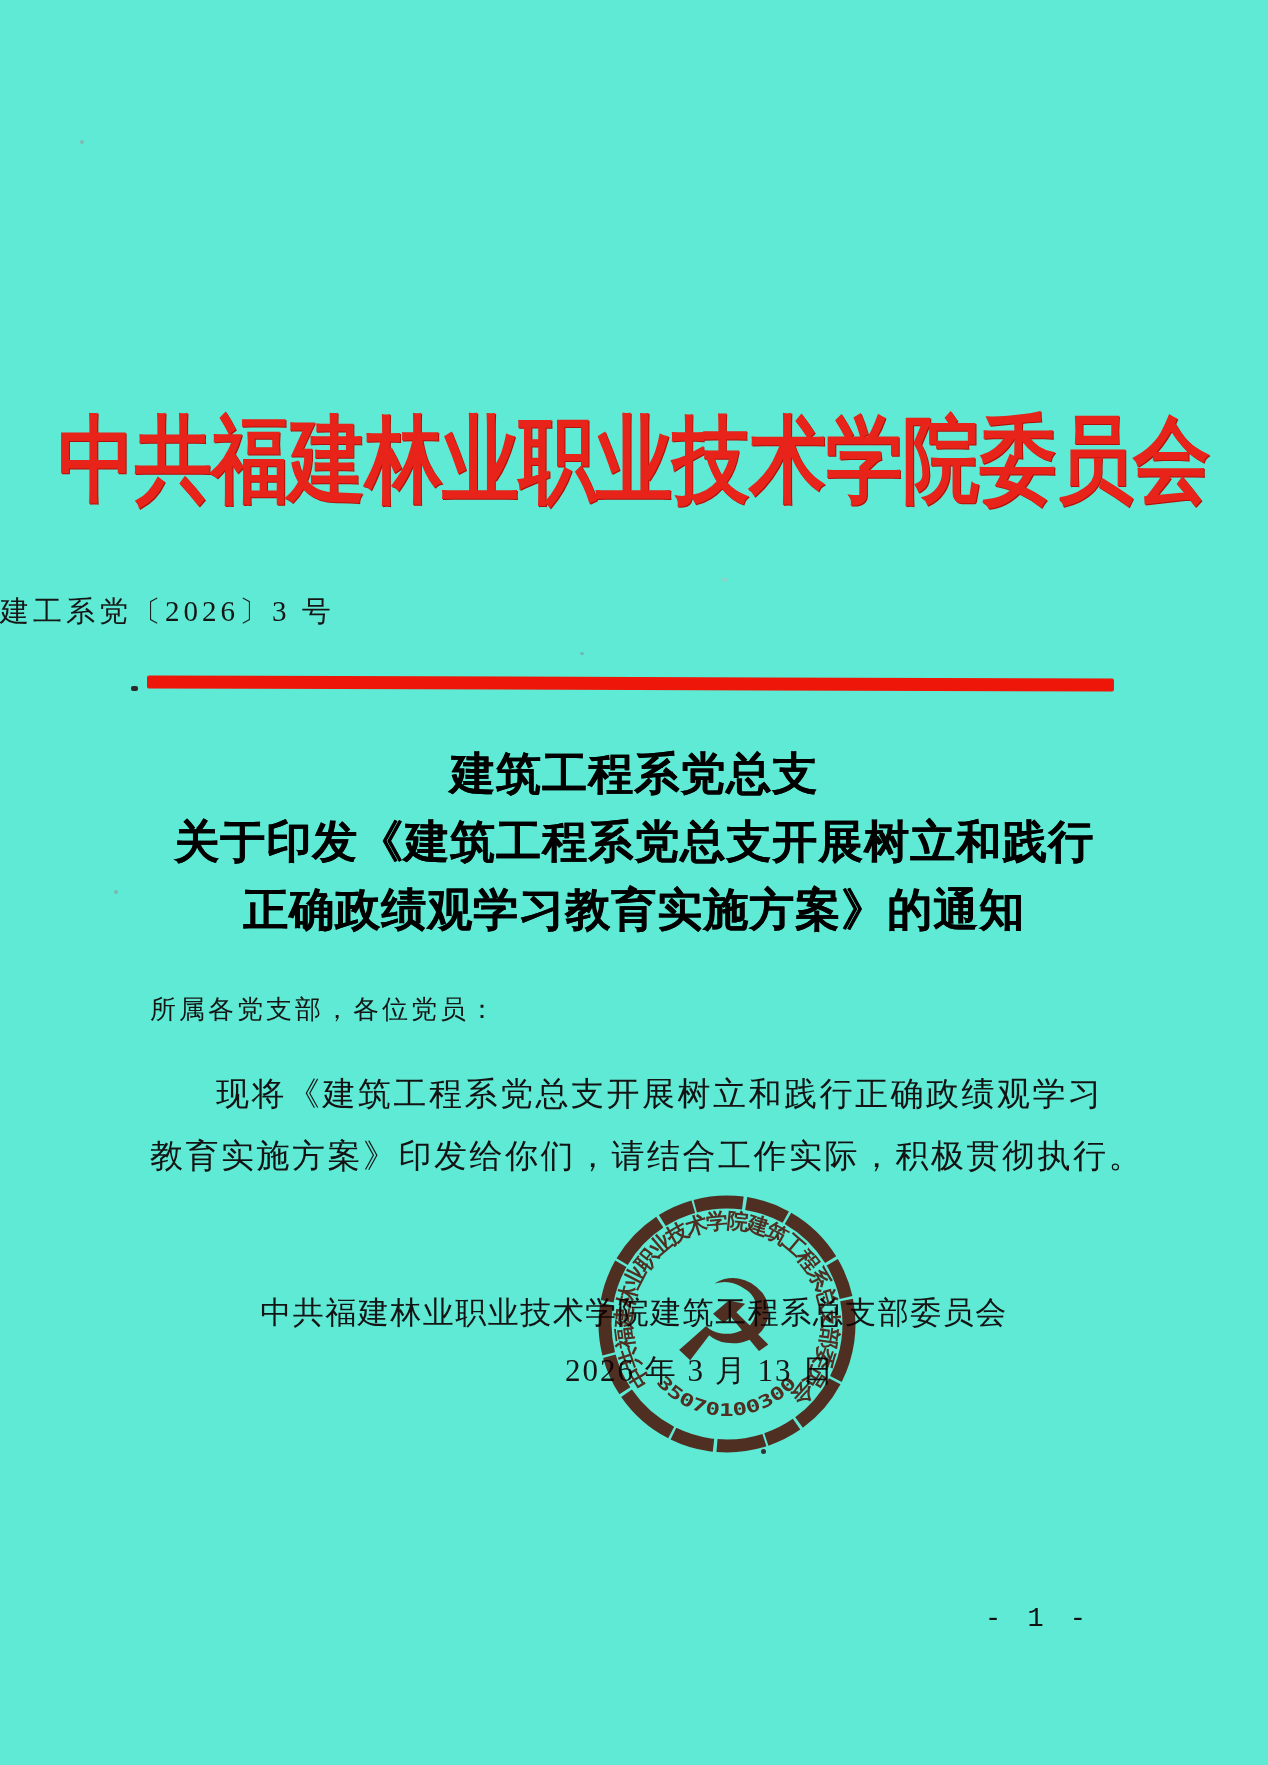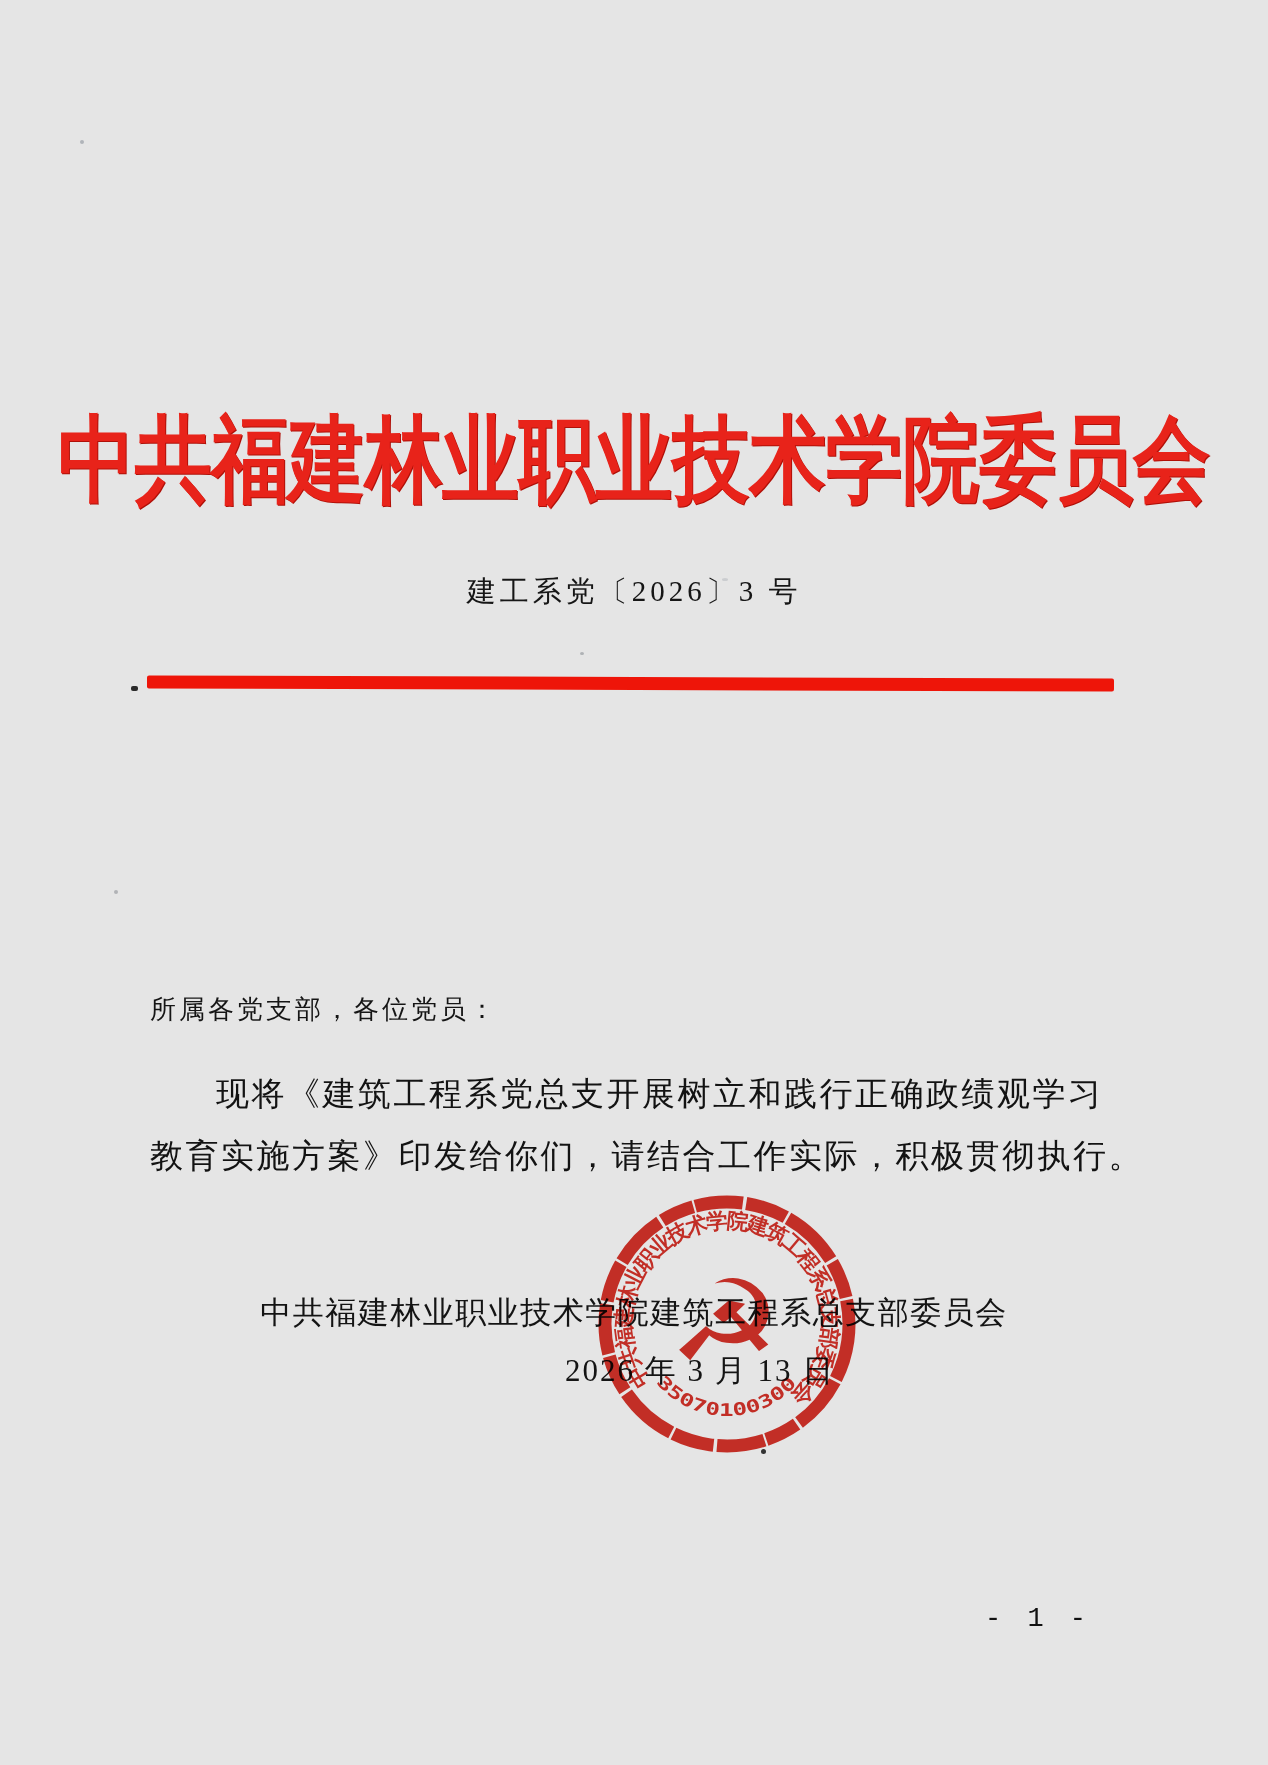--- a/index.html
+++ b/index.html
@@ -1,37 +1,36 @@
 <!DOCTYPE html>
 <html><head>
 <meta charset="utf-8">
 <style>
   html,body{margin:0;padding:0;background:#ffffff;}
   .page{
     position:relative;
     width:1268px;height:1765px;
-    background:#e5e5e5;
+    background:#5eead4;
     overflow:hidden;
     font-family:"Liberation Serif", serif;
     color:#1a1a1a;
   }
   
   .masthead{
     position:absolute;top:408px;left:0;width:1268px;
     text-align:center;
     font-size:80px;font-weight:900;line-height:1.1;
     color:#e8231a;
     white-space:nowrap;
     transform:scale(0.96,1.18);
     transform-origin:center top;
     text-shadow:1px 1px 0 #b01008;
   }
   .doc-number{
-    position:absolute;top:572px;left:0;width:1268px;
-    text-align:center;
+    position:absolute;top:592px;left:0;width:1268px;
     font-size:29px;letter-spacing:4px;color:#161616;
   }
   .red-rule{
     position:absolute;top:677px;left:147px;
     width:967px;height:13px;
     background:#ee1509;
     transform:rotate(0.18deg);
     border-radius:2px;
   }
   .doc-title{
@@ -96,20 +95,25 @@
   <div class="speck d"></div>
   <div class="speck e"></div>
   <div class="speck f"></div>
 
   <div class="masthead">中共福建林业职业技术学院委员会</div>
 
   <div class="doc-number">建工系党〔2026〕3 号</div>
 
   <div class="red-rule"></div>
 
+  <div class="doc-title">
+    <div>建筑工程系党总支</div>
+    <div>关于印发《建筑工程系党总支开展树立和践行</div>
+    <div>正确政绩观学习教育实施方案》的通知</div>
+  </div>
 
   <div class="salutation">所属各党支部，各位党员：</div>
 
   <div class="body-line l1">现将《建筑工程系党总支开展树立和践行正确政绩观学习</div>
   <div class="body-line l2">教育实施方案》印发给你们，请结合工作实际，积极贯彻执行。</div>
 
   <div class="signature">中共福建林业职业技术学院建筑工程系总支部委员会</div>
   <div class="sign-date">2026 年 3 月 13 日</div>
 
   <svg class="seal" viewBox="0 0 262 262" aria-hidden="true">

